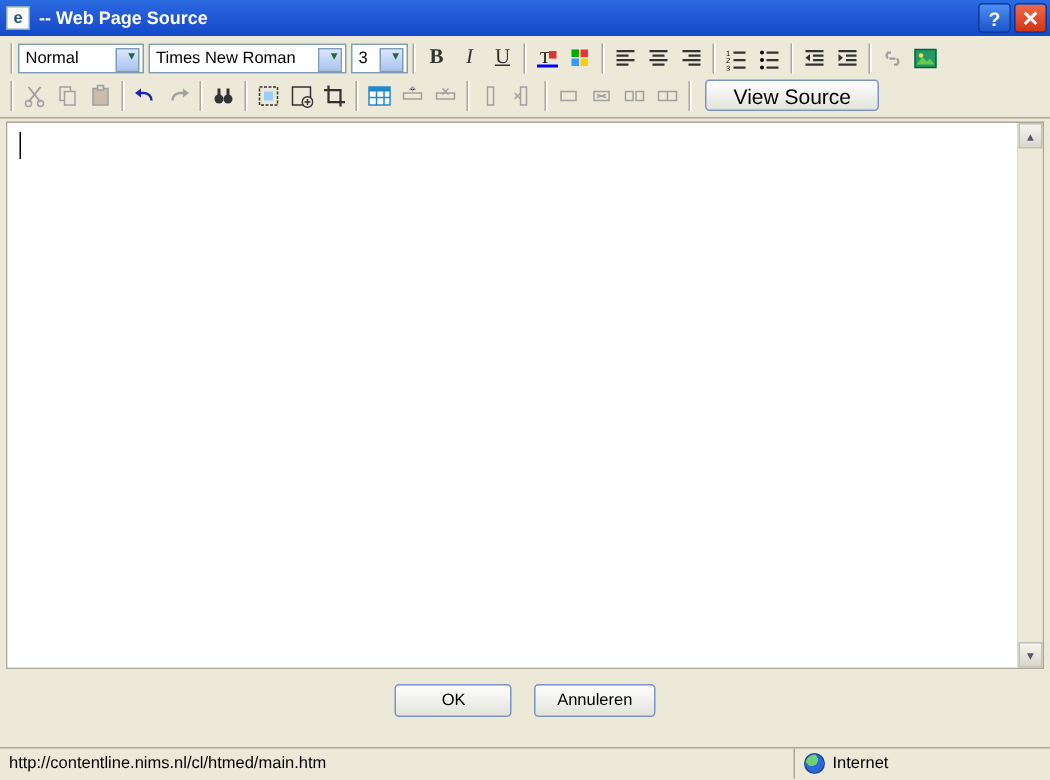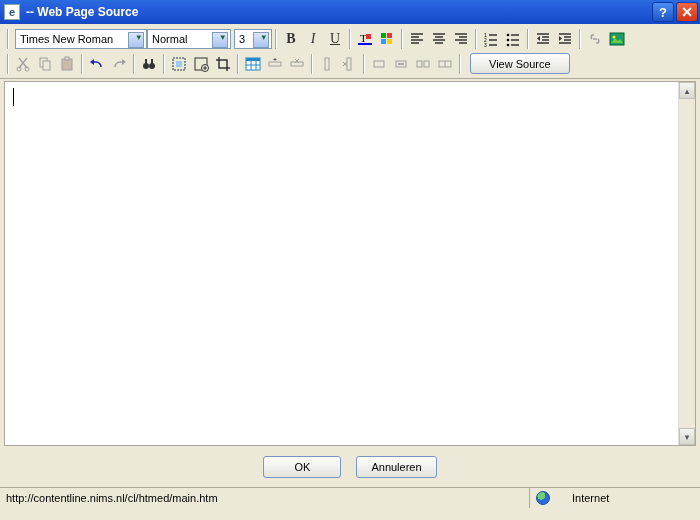--- a/index.html
+++ b/index.html
@@ -79,21 +79,21 @@
   .sel.style-sel{ width:84px;}
   .sel.font-sel{ width:132px;}
   .sel.size-sel{ width:38px;}
   .bold-txt{font-weight:bold;font-family:"Times New Roman",serif;font-size:14px;}
   .ital-txt{font-style:italic;font-family:"Times New Roman",serif;font-size:14px;}
   .under-txt{text-decoration:underline;font-family:"Times New Roman",serif;font-size:14px;}
   .view-src-btn{
     height:21px; padding:0 18px;
     background:linear-gradient(#fefefe,#e3e3dc);
     border:1px solid #7a95c5; border-radius:3px;
-    font-size:11px; cursor:pointer;
+    font-size:14px; cursor:pointer;
     display:flex;align-items:center;
     margin-left:6px;
   }
   
   .editor-outer{
     margin:2px 4px 0 4px;
     border:1px solid #aca899;
     height:365px;
     display:flex;
     background:#ece9d8;
@@ -130,34 +130,34 @@
   }
   .dlg-btn{
     min-width:78px; height:22px; padding:0 14px;
     background:linear-gradient(#fefefe,#e3e3dc);
     border:1px solid #7a95c5; border-radius:3px;
     font-size:11px; cursor:pointer;
     display:flex;align-items:center;justify-content:center;
   }
   
   .statusbar{
-    position:absolute; left:0; bottom:12px; width:700px; height:21px;
+    position:absolute; left:0; bottom:1px; width:700px; height:21px;
     border-top:1px solid #aca899;
     background:#ece9d8;
     display:flex;align-items:center;
     font-size:11px;
   }
   .status-url{
     flex:1; padding:0 6px;
     border-right:1px solid #aca899;
     height:100%; display:flex; align-items:center;
   }
   .status-zone{
     width:170px; padding:0 6px;
-    height:100%; display:flex; align-items:center; gap:22px;
+    height:100%; display:flex; align-items:center; gap:5px;
   }
   .globe-ico{
     width:14px;height:14px;border-radius:50%;
     background:radial-gradient(circle at 35% 30%,#6fd06f 0 35%,#2a6bd8 36% 100%);
     border:1px solid #184a9e;
   }
 </style>
 </head>
 <body>
 
@@ -166,25 +166,25 @@
   <div class="title-text"> -- Web Page Source</div>
   <div class="title-btn help-btn">?</div>
   <div class="title-btn close-btn">✕</div>
 </div>
 
 <div class="toolbar-wrap">
 
   <div class="toolbar-row">
     <div class="tb-sep"></div>
 
+    <div class="sel style-sel">
+      <span>Normal</span>
+    </div>
     <div class="sel font-sel" style="margin-left:3px">
       <span>Times New Roman</span>
-    </div>
-    <div class="sel style-sel">
-      <span>Normal</span>
     </div>
     <div class="sel size-sel" style="margin-left:3px">
       <span>3</span>
     </div>
 
     <div class="tb-sep"></div>
 
     <div class="tb-btn">
         <span class="bold-txt">B</span>
       </div>

